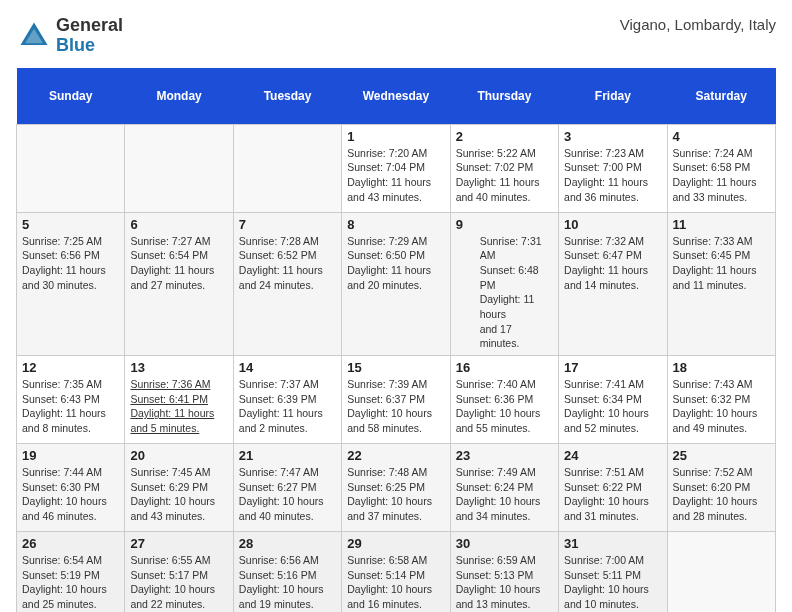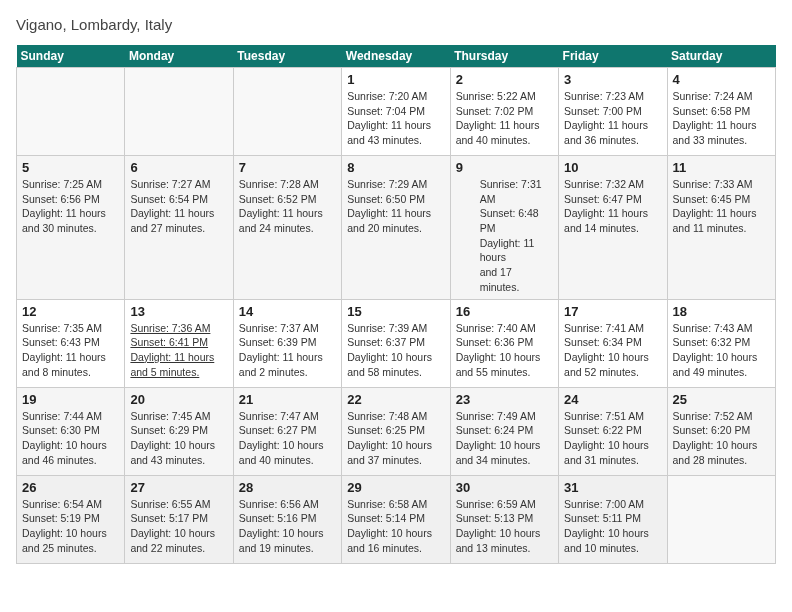--- a/index.html
+++ b/index.html
@@ -51,24 +51,24 @@
     .subtitle {
       font-size: 15px;
       color: #444;
     }
     .calendar {
       width: 100%;
       border-collapse: collapse;
       font-size: 11px;
     }
     .calendar th {
-      background: #0f766e;
+      background: #1d4ed8;
       color: #fff;
-      padding: 4px 4px;
-      text-align: left;
+      padding: 21px 4px;
+      text-align: center;
       font-size: 12px;
       font-weight: bold;
     }
     .calendar td {
       border: 1px solid #ccc;
       vertical-align: top;
       padding: 4px 5px;
       width: calc(100% / 7);
       height: 88px;
       background: #fff;
@@ -93,20 +93,30 @@
     }
     
     .row-even td { background: #fff; }
     .row-odd td { background: #f5f5f5; }
     .row-last td { background: #ebebeb; }
   </style>
 </head>
 <body>
 
 <div class="header">
+  <div class="logo">
+    <svg class="logo-icon" viewBox="0 0 40 40">
+      <polygon points="20,5 35,30 5,30" fill="#2176ae"></polygon>
+      <polygon points="20,12 30,28 10,28" fill="#fff" opacity="0.3"></polygon>
+    </svg>
+    <div class="logo-text">
+      <span class="logo-general">General</span>
+      <span class="logo-blue">Blue</span>
+    </div>
+  </div>
   <div class="title-block">
     <div class="subtitle">Vigano, Lombardy, Italy</div>
   </div>
 </div>
 
 <table class="calendar">
   <thead>
     <tr>
     <th>Sunday</th>
         <th>Monday</th>

